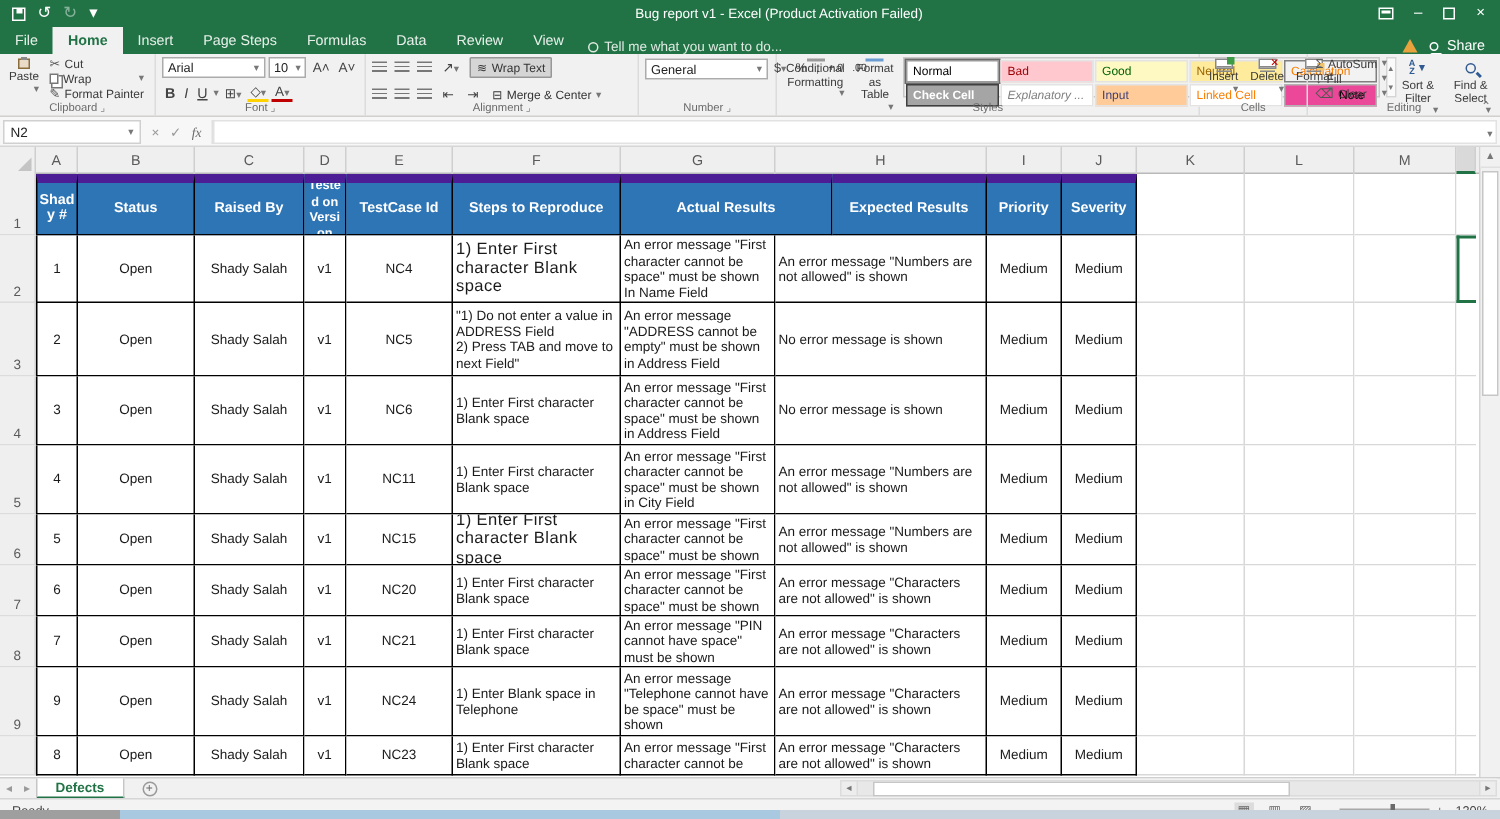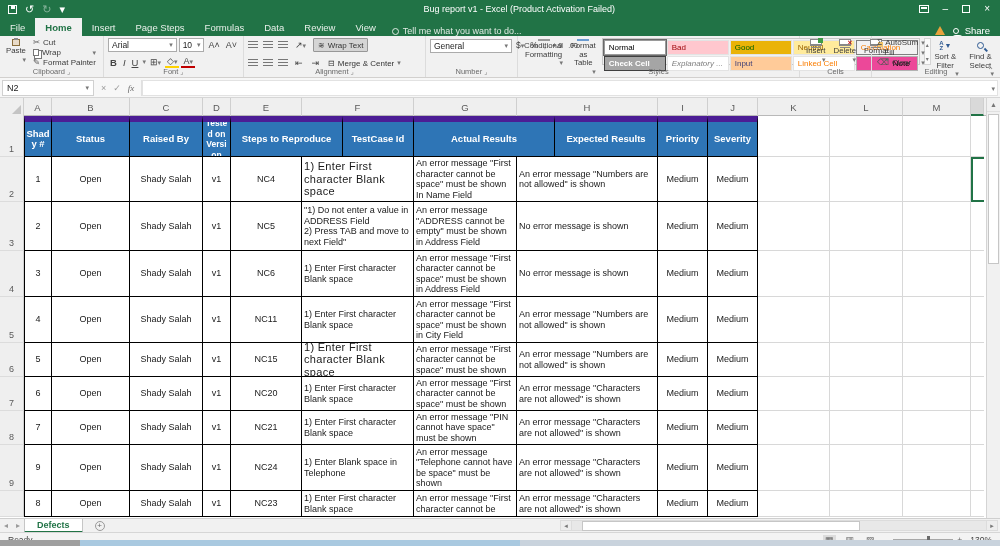--- a/index.html
+++ b/index.html
@@ -267,21 +267,21 @@
           <span class="dd">▾</span>
       </div>
       <div class="bigbtn" style="width:48px;">
         <span class="i-fat bicon"></span>
         <span>Format as Table</span>
           <span class="dd">▾</span>
       </div>
       <div class="gallery">
           <div class="stylecell sel" style="background: rgb(255, 255, 255); color: rgb(0, 0, 0); border-color: rgb(154, 154, 154);">Normal</div>
           <div class="stylecell" style="background: rgb(255, 199, 206); color: rgb(156, 0, 6);">Bad</div>
-          <div class="stylecell" style="background: #eab308; color: rgb(0, 97, 0);">Good</div>
+          <div class="stylecell" style="background: #fef9c3; color: rgb(0, 97, 0);">Good</div>
           <div class="stylecell" style="background: rgb(255, 235, 156); color: rgb(156, 101, 0);">Neutral</div>
           <div class="stylecell" style="background: rgb(242, 242, 242); color: rgb(250, 125, 0); border-color: rgb(127, 127, 127);">Calculation</div>
           <div class="stylecell" style="background: rgb(165, 165, 165); color: rgb(255, 255, 255); border-color: rgb(63, 63, 63); font-weight: bold;">Check Cell</div>
           <div class="stylecell" style="background: rgb(255, 255, 255); color: rgb(127, 127, 127); font-style: italic;">Explanatory ...</div>
           <div class="stylecell" style="background: rgb(255, 203, 153); color: rgb(63, 63, 118);">Input</div>
           <div class="stylecell" style="background: rgb(255, 255, 255); color: rgb(250, 125, 0);">Linked Cell</div>
           <div class="stylecell" style="background: #ec4899; color: rgb(0, 0, 0); border-color: rgb(178, 178, 178); padding-left: 36px;">Note</div>
         </div>
       <div class="galscroll">
           <span>▴</span>
@@ -382,22 +382,22 @@
         <div class="colh" style="width: 68px;">M</div>
         <div class="colh nsliver"></div>
       </div>
     <div>
         <div class="grow" style="height: 41px;">
           <div class="gut">1</div>
           <div class="hc first" style="width: 28px;">Shady #</div>
           <div class="hc" style="width: 78px;">Status</div>
           <div class="hc" style="width: 73px;">Raised By</div>
           <div class="hc" style="width: 28px; font-size: 8.5px;">Tested on Version</div>
+          <div class="hc" style="width: 71px;">TestCase Id</div>
           <div class="hc" style="width: 112px;">Steps to Reproduce</div>
-          <div class="hc" style="width: 71px;">TestCase Id</div>
           <div class="hc" style="width: 141px;">Actual Results</div>
           <div class="hc" style="width: 103px;">Expected Results</div>
           <div class="hc" style="width: 50px;">Priority</div>
           <div class="hc" style="width: 50px;">Severity</div>
           <div class="ec" style="width: 72px;"></div>
           <div class="ec" style="width: 73px;"></div>
           <div class="ec" style="width: 68px;"></div>
           <div class="ec nsl"></div>
         </div>
         <div class="grow" style="height: 45px;">

